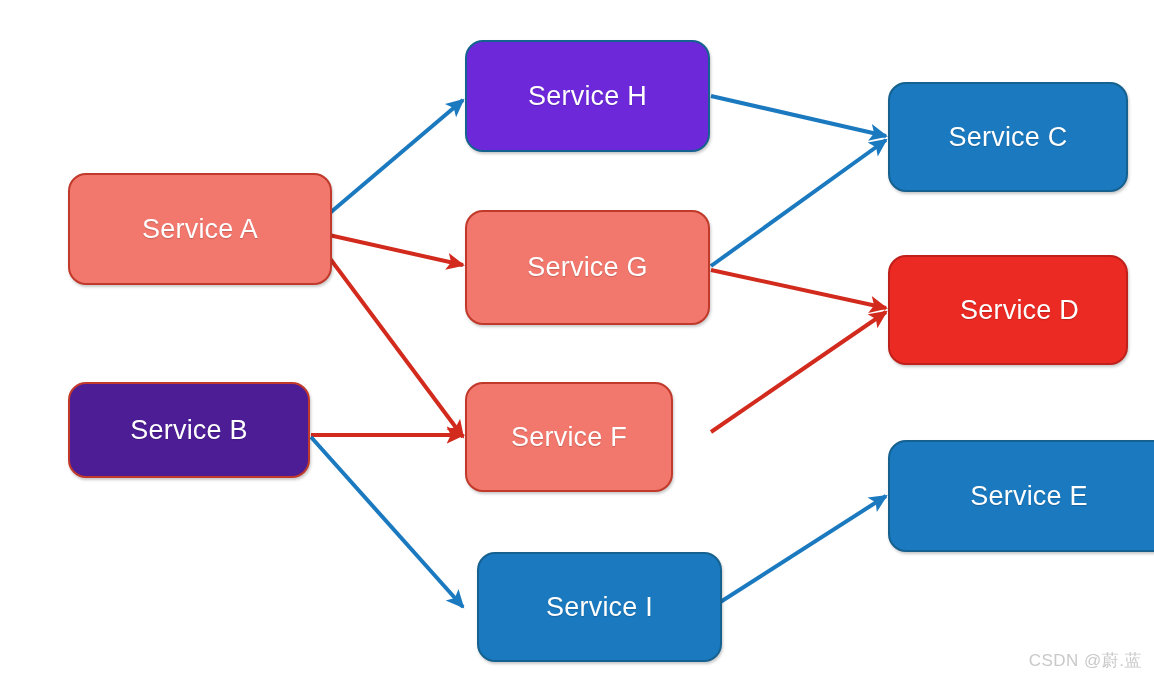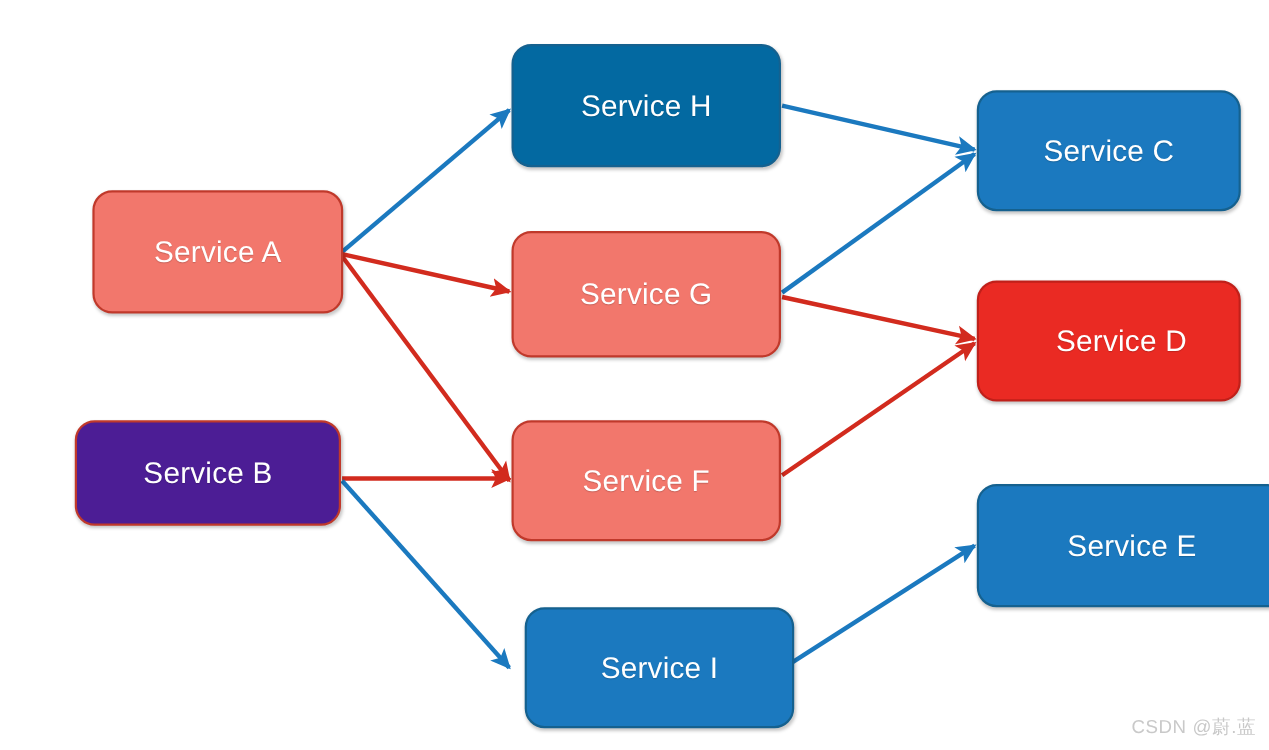--- a/index.html
+++ b/index.html
@@ -75,33 +75,33 @@
         <line x1="311" y1="437" x2="463" y2="607" stroke="#1B79BF" stroke-width="4" stroke-linecap="butt" marker-end="url(#arrow-blue)"></line>
         <line x1="711" y1="96" x2="886" y2="136" stroke="#1B79BF" stroke-width="4" stroke-linecap="butt" marker-end="url(#arrow-blue)"></line>
         <line x1="711" y1="266" x2="886" y2="140" stroke="#1B79BF" stroke-width="4" stroke-linecap="butt" marker-end="url(#arrow-blue)"></line>
         <line x1="711" y1="270" x2="886" y2="308" stroke="#D22B1E" stroke-width="4" stroke-linecap="butt" marker-end="url(#arrow-red)"></line>
         <line x1="711" y1="432" x2="886" y2="312" stroke="#D22B1E" stroke-width="4" stroke-linecap="butt" marker-end="url(#arrow-red)"></line>
         <line x1="711" y1="608" x2="886" y2="496" stroke="#1B79BF" stroke-width="4" stroke-linecap="butt" marker-end="url(#arrow-blue)"></line>
       </g>
   </svg>
 
   <div id="nodes-layer">
-      <div class="node" style="left: 68px; top: 173px; width: 228px; height: 112px; background: rgb(242, 119, 108); border: 2px solid rgb(192, 57, 43); margin-left: 16px;">
+      <div class="node" style="left: 68px; top: 173px; width: 264px; height: 112px; background: rgb(242, 119, 108); border: 2px solid rgb(192, 57, 43);">
         <span class="node-label">Service A</span>
       </div>
       <div class="node" style="left: 68px; top: 382px; width: 242px; height: 96px; background: #4c1d95; border: 2px solid rgb(192, 57, 43);">
         <span class="node-label">Service B</span>
       </div>
-      <div class="node" style="left: 465px; top: 40px; width: 245px; height: 112px; background: #0369a1; border: 2px solid rgb(21, 97, 143);">
+      <div class="node" style="left: 465px; top: 40px; width: 245px; height: 112px; background: #6d28d9; border: 2px solid rgb(21, 97, 143);">
         <span class="node-label">Service H</span>
       </div>
       <div class="node" style="left: 465px; top: 210px; width: 245px; height: 115px; background: rgb(242, 119, 108); border: 2px solid rgb(192, 57, 43);">
         <span class="node-label">Service G</span>
       </div>
-      <div class="node" style="left: 465px; top: 382px; width: 245px; height: 110px; background: rgb(242, 119, 108); border: 2px solid rgb(192, 57, 43);">
+      <div class="node" style="left: 465px; top: 382px; width: 208px; height: 110px; background: rgb(242, 119, 108); border: 2px solid rgb(192, 57, 43);">
         <span class="node-label">Service F</span>
       </div>
       <div class="node" style="left: 477px; top: 552px; width: 245px; height: 110px; background: rgb(27, 121, 191); border: 2px solid rgb(21, 97, 143);">
         <span class="node-label">Service I</span>
       </div>
       <div class="node" style="left: 888px; top: 82px; width: 240px; height: 110px; background: rgb(27, 121, 191); border: 2px solid rgb(21, 97, 143);">
         <span class="node-label">Service C</span>
       </div>
       <div class="node" style="left: 888px; top: 255px; width: 240px; height: 110px; background: rgb(234, 42, 35); border: 2px solid rgb(192, 32, 26); padding-left: 23px;">
         <span class="node-label">Service D</span>

